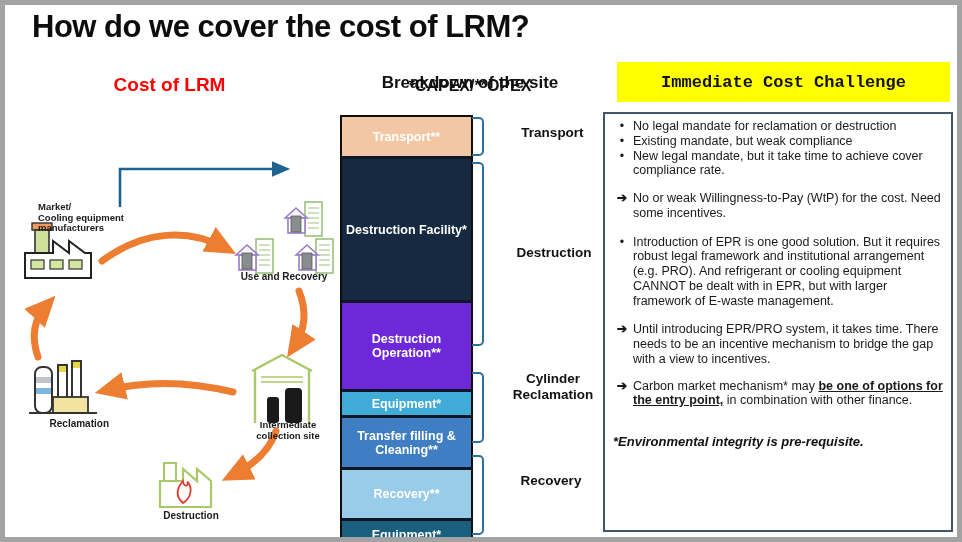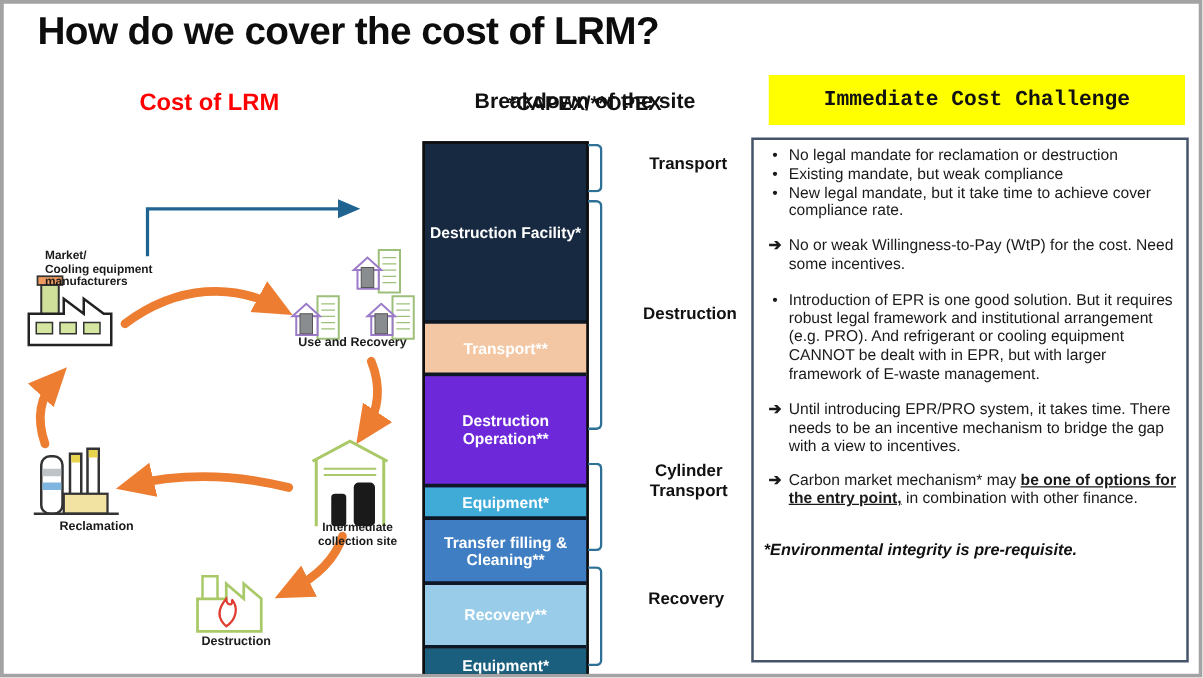--- a/index.html
+++ b/index.html
@@ -1,17 +1,17 @@
 <!DOCTYPE html>
 <html><head>
 <meta charset="utf-8">
 <style>
   html,body{margin:0;padding:0;background:#e9e9e9;font-family:"Liberation Sans",sans-serif;}
   .slide{position:relative;width:962px;height:542px;background:#fff;overflow:hidden;
-         box-sizing:border-box;border:3px solid #a3a3a3;}
+         box-sizing:border-box;border:5px solid #a3a3a3;}
   .abs{position:absolute;}
   
   .title{left:27px;top:4px;font-size:31px;font-weight:800;color:#0d0d0d;letter-spacing:-0.5px;}
   
   .lrm-title{left:92px;top:69px;width:145px;text-align:center;font-size:19px;font-weight:800;color:#ff0000;}
   .bd-title{left:350px;top:68px;width:230px;text-align:center;font-size:17px;font-weight:800;color:#111;}
   .bd-sub{left:370px;top:72px;width:190px;text-align:center;font-size:16px;font-weight:700;color:#111;}
   
   .bar{left:335px;top:110px;width:133px;border:2px solid #0e0e0e;background:#0e0e0e;box-sizing:border-box;}
   .seg{box-sizing:border-box;border-bottom:3px solid #0d1726;display:flex;align-items:center;justify-content:center;
@@ -136,38 +136,38 @@
   <div class="abs nlabel lb-market">Market/
 Cooling equipment
 manufacturers</div>
   <div class="abs nlabel lb-use">Use and Recovery</div>
   <div class="abs nlabel lb-reclamation">Reclamation</div>
   <div class="abs nlabel lb-intermediate">Intermediate
 collection site</div>
   <div class="abs nlabel lb-destruction">Destruction</div>
 
   <div class="abs bar">
+      <div class="seg" style="height: 42px; background: rgb(243, 199, 163);">Transport**</div>
       <div class="seg" style="height: 144px; background: rgb(23, 41, 65);">Destruction Facility*</div>
-      <div class="seg" style="height: 42px; background: rgb(243, 199, 163);">Transport**</div>
       <div class="seg" style="height: 89px; background: #6d28d9;">Destruction Operation**</div>
       <div class="seg" style="height: 26px; background: rgb(65, 171, 216);">Equipment*</div>
       <div class="seg" style="height: 52px; background: rgb(63, 126, 194);">Transfer filling &amp; Cleaning**</div>
       <div class="seg" style="height: 51px; background: rgb(152, 204, 232);">Recovery**</div>
       <div class="seg" style="height: 27px; background: rgb(27, 95, 126);">Equipment*</div>
     </div>
 
   <div class="bracket br-transport"></div>
   <div class="bracket br-destruction"></div>
   <div class="bracket br-cylinder"></div>
   <div class="bracket br-recovery"></div>
 
   <div class="blabel bl-transport">Transport</div>
   <div class="blabel bl-destruction">Destruction</div>
   <div class="blabel bl-cylinder">Cylinder
-Transport</div>
+Reclamation</div>
   <div class="blabel bl-recovery">Recovery</div>
 
   <div class="abs yellow-hdr" style="background: rgb(255, 255, 0); font-family: Liberation Mono, monospace;">Immediate Cost Challenge</div>
 
   <div class="abs challenge-box">
     <div class="row">
       <span class="m">•</span>
       <span class="t">No legal mandate for reclamation or destruction</span>
     </div>
     <div class="row">

